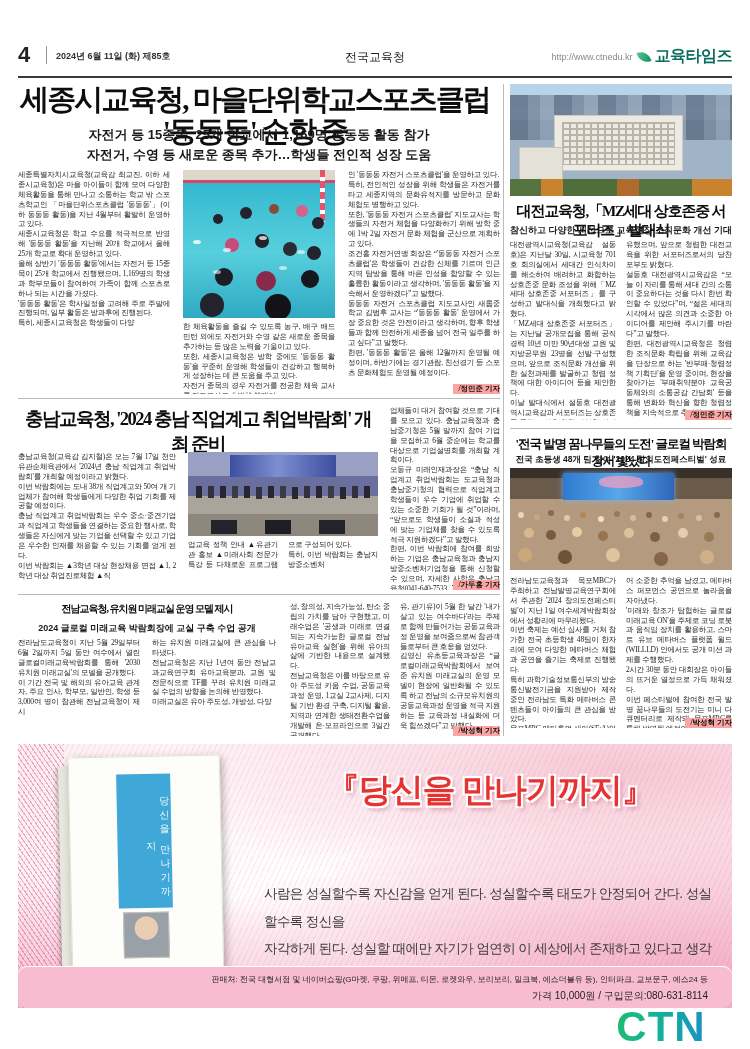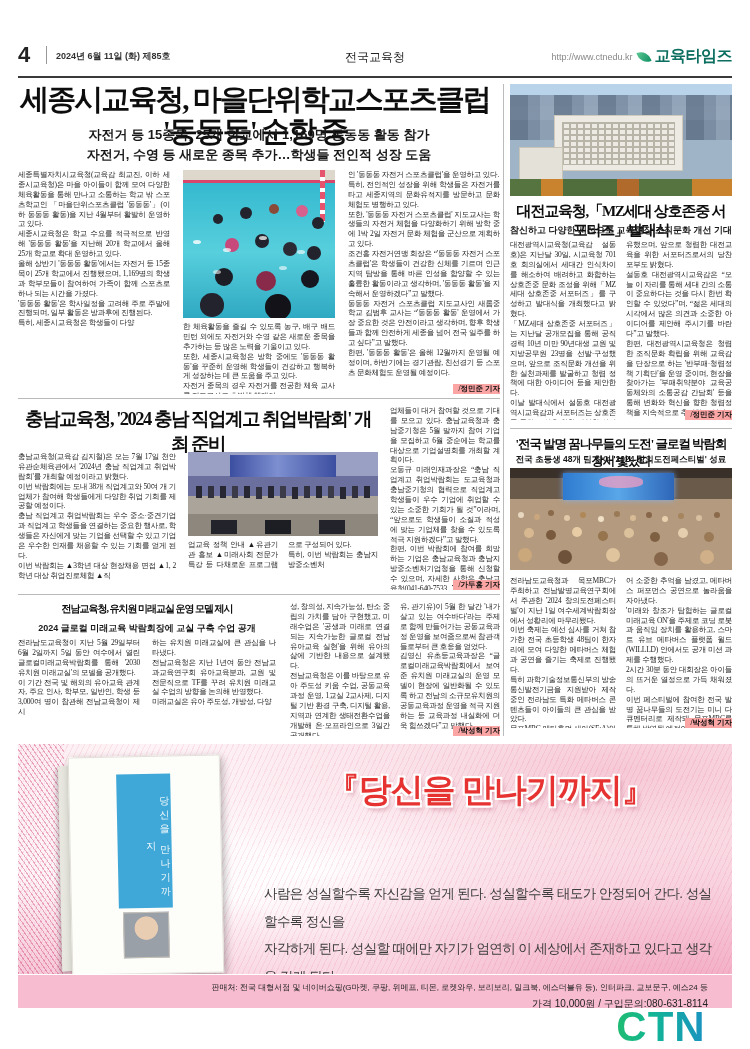--- a/index.html
+++ b/index.html
@@ -137,22 +137,22 @@
   .book-vtitle{position:absolute;left:0;top:10px;width:100%;text-align:center;writing-mode:vertical-rl;
     font:400 10px "Liberation Serif",serif;color:#f2f8fc;letter-spacing:4px;height:114px;margin:0 auto;}
   .book-photo{position:absolute;left:52px;top:156px;width:46px;height:46px;
     background:radial-gradient(circle at 50% 35%,#e9cdb2 0 30%,#9aa0a8 32% 100%);box-shadow:inset 0 0 0 1px #c8c4ba;}
   .book-pub{position:absolute;left:0;bottom:8px;width:100%;text-align:center;font:400 7px "Liberation Serif",serif;color:#8a8a80;}
   #ad-title{position:absolute;left:246px;top:24px;width:452px;text-align:center;
     font:900 33px "Liberation Serif",serif;color:#e63230;letter-spacing:-1px;
     text-shadow:-2px -2px 0 #fff,2px -2px 0 #fff,-2px 2px 0 #fff,2px 2px 0 #fff,3px 4px 4px rgba(160,30,60,.35);}
   #ad-text{position:absolute;left:246px;top:136px;width:456px;font:400 13.5px/2.05 "Liberation Sans",sans-serif;
     color:#3c3c3c;white-space:pre-line;letter-spacing:-.6px;}
-  #ad-bar{position:absolute;left:0;bottom:0;width:100%;height:34px;background:#f7bcd0;
-    box-shadow:inset 0 1px 0 #fff;}
+  #ad-bar{position:absolute;left:0;bottom:0;width:100%;height:42px;background:#f7bcd0;
+    box-shadow:inset 0 1px 0 #fff;border-radius:9px;}
   #ad-sellers{position:absolute;left:0;right:24px;top:8px;text-align:right;font:400 8px "Liberation Sans",sans-serif;color:#222;}
   #ad-price{position:absolute;left:0;right:24px;top:23px;text-align:right;font:400 10px "Liberation Sans",sans-serif;color:#222;}
 
   
   #ctn{position:absolute;left:586px;top:1006px;width:150px;text-align:center;
     font:900 42px/1 "Liberation Sans",sans-serif;letter-spacing:1px;
     background:linear-gradient(90deg,#29c153 0%,#12b596 45%,#1e7ddb 100%);
     -webkit-background-clip:text;background-clip:text;color:transparent;}
 </style>
 </head>

